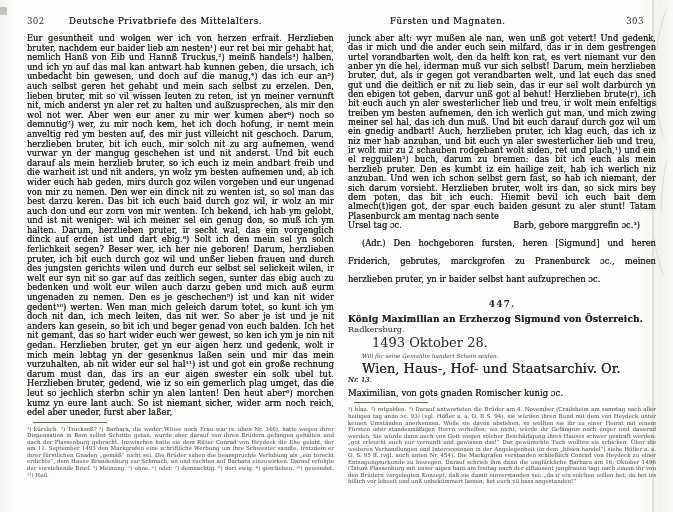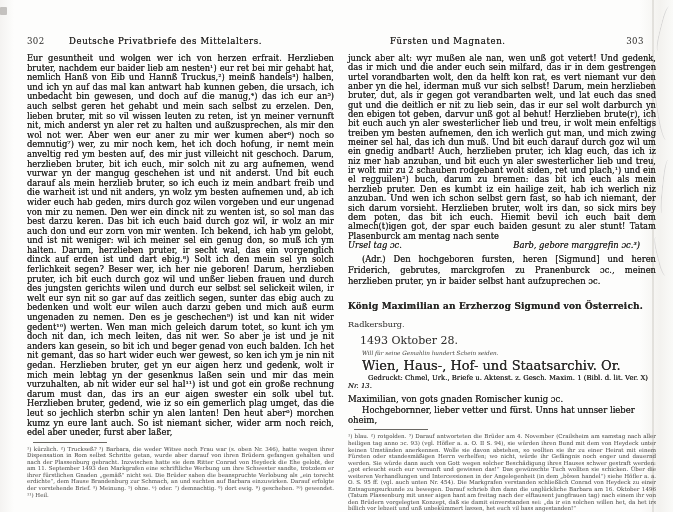--- a/index.html
+++ b/index.html
@@ -1,37 +1,37 @@
 <!DOCTYPE html>
 <html><head>
 <meta charset="utf-8">
 <style>
   html,body{margin:0;padding:0;}
   body{width:673px;height:512px;background:#fdfdfc;position:relative;overflow:hidden;
        font-family:"DejaVu Serif", serif;color:#2b2a28;}
   .scan{position:absolute;inset:0;background:
         linear-gradient(90deg, #f4f3f1 0px, #fdfdfc 14px, #fdfdfc 640px, #f3f2ef 660px, #fafaf8 673px);}
-  .page{position:absolute;top:36px;}
+  .page{position:absolute;top:16px;}
   .page-left{left:27px;width:307px;}
   .page-right{left:348px;width:308px;}
   .pagehead{display:flex;align-items:baseline;font-size:8.6px;letter-spacing:.4px;margin-bottom:8px;}
   .pagehead .num{width:42px;}
   .pagehead .num.right{text-align:center;}
   .pagehead .rt{flex:1;text-align:left;letter-spacing:.6px;}
   .bl{text-shadow:0 0 .25px currentColor;} 
   .bodytext{font-size:8.35px;line-height:9.6px;text-align:justify;text-justify:inter-word;}
   .page-right .bodytext{line-height:9.35px;}
   .sigline{display:flex;justify-content:space-between;font-size:8.35px;line-height:9.6px;
-           padding-right:16px;margin-bottom:4px;font-style:italic;}
-  .addr{font-size:8.35px;line-height:11px;text-align:justify;text-indent:14px;margin:2px 0 10px 0;}
+           padding-right:16px;margin-bottom:4px;}
+  .addr{font-size:8.35px;line-height:18px;text-align:justify;text-indent:14px;margin:2px 0 10px 0;}
   .entry-no{text-align:center;font-weight:bold;font-size:9.2px;letter-spacing:1px;margin:6px 0 5px 0;}
-  .entry-head{font-size:8.9px;line-height:18px;}
+  .entry-head{font-size:8.9px;line-height:10px;}
   .entry-head .hb{font-weight:bold;letter-spacing:.2px;}
   .entry-head .hp{font-size:8.2px;}
-  .entry-date{font-size:11px;margin:1px 0 3px 12px;}
+  .entry-date{font-size:13px;margin:1px 0 3px 24px;}
   .regest{font-size:5.7px;font-style:italic;margin:1px 0 2px 14px;color:#41403d;}
   .src1{font-size:13px;margin:1px 0 0 14px;}
   .src2{font-size:6.9px;margin:1px 0 0 20px;}
   .src3{font-size:6.9px;margin:0 0 4px 0;font-style:italic;}
   .salut{text-align:left;font-size:8.5px;margin:3px 0 1px 0;}
   .firstline{font-size:8.5px;text-indent:14px;margin-bottom:4px;}
   .fnrule{width:74px;border:0;border-top:1px solid #6a6762;margin:4px 0 3px 6px;height:0;}
   .footnotes{font-size:5.55px;line-height:6.55px;text-align:justify;color:#3c3b38;}
   
   .mark-tl{position:absolute;left:0;top:7px;width:7px;height:8px;background:#9a9894;opacity:.55;border-radius:1px;}
@@ -70,26 +70,25 @@
     <span class="rt bl">Fürsten und Magnaten.</span>
     <span class="num right">303</span>
   </div>
   <div class="bodytext bl">junck aber alt: wyr mußen ale nan, wen unß got vetert! Und gedenk, das ir mich und die ander euch sein milfard, das ir in dem gestrengen urtel vorandbarten wolt, den da helft kon rat, es vert niemant vur den anber yn die hel, iderman muß vur sich selbst! Darum, mein herzlieben bruter, dut, als ir gegen got verandbarten welt, und lat euch das sned gut und die deitlich er nit zu lieb sein, das ir eur sel wolt darburch yn den ebigen tot geben, darvur unß got al behut! Herzlieben brute(r), ich bit euch auch yn aler swesterlicher lieb und treu, ir wolt mein enfeltigs treiben ym besten aufnemen, den ich werlich gut man, und mich zwing meiner sel hal, das ich dun muß. Und bit euch darauf durch goz wil um ein gnedig andbart! Auch, herzlieben pruter, ich klag euch, das ich iz niz mer hab anzuban, und bit euch yn aler swesterlicher lieb und treu, ir wolt mir zu 2 schauben rodgebant wolt siden, ret und plach,¹) und ein el regguilen²) buch, darum zu bremen: das bit ich euch als mein herzlieb pruter. Den es kumbt iz ein hailige zeit, hab ich werlich niz anzuban. Und wen ich schon selbst gern fast, so hab ich niemant, der sich darum vorsieht. Herzlieben bruter, wolt irs dan, so sick mirs bey dem poten, das bit ich euch. Hiemit bevil ich euch bait dem almech(t)igen got, der spar euch baiden gesunt zu aler stunt! Tatam Plasenburck am mentag nach sente</div>
   <div class="sigline">
     <span class="bl">Ursel tag ɔc.</span>
     <span class="bl">Barb, gebore marggrefin ɔc.³)</span>
   </div>
   <div class="addr bl">(Adr.) Den hochgeboren fursten, heren [Sigmund] und heren Friderich, gebrutes, marckgrofen zu Pranenburck ɔc., meinen herzlieben pruter, yn ir baider selbst hant aufzuprechen ɔc.</div>
 
+  <div class="entry-no">447.</div>
   <div class="entry-head">
     <span class="hb bl">König Maximilian an Erzherzog Sigmund von Österreich.</span>
     <span class="hp">Radkersburg.</span>
   </div>
   <div class="entry-date">1493 Oktober 28.</div>
   <div class="regest">Will für seine Gemahlin hundert Schein seiden.</div>
   <div class="src1 bl">Wien, Haus-, Hof- und Staatsarchiv. Or.</div>
-  <div class="src2 bl">Gedruckt: Chmel, Urk., Briefe u. Aktenst. z. Gesch. Maxim. 1 (Bibl. d. lit. Ver. X)</div>
   <div class="src3 bl">Nr. 13.</div>
   <div class="salut bl">Maximilian, von gots gnaden Romischer kunig ɔc.</div>
-  <div class="firstline bl">Hochgebornner, lieber vetter und fürst. Unns hat unnser lieber oheim,</div>
   <hr class="fnrule">
   <div class="footnotes">¹) blau. ²) rotgolden. ³) Darauf antworteten die Brüder am 4. November (Crailsheim am samstag nach aller heiligen tag anno ɔc. 93) (vgl. Höfler a. a. O. II S. 94), sie würden ihren Bund mit dem von Heydeck unter keinen Umständen anerkennen. Wolle sie davon abstehen, so wollten sie ihr zu einer Heirat mit einem Fürsten oder standesmäßigen Herrn verhelfen; wo nicht, würde ihr Gefängnis noch enger und dauernd werden. Sie würde dann auch von Gott wegen solcher Beschädigung ihres Hauses schwer gestraft werden: „got erleucht euch eur vernunft und gewissen das!“ Das gewünschte Tuch wollten sie schicken. Über die weiteren Verhandlungen und Intercessionen in der Angelegenheit (in dem „bösen handel“) siehe Höfler a. a. O. S. 95 ff. (vgl. auch unten Nr. 454). Die Markgrafen verstanden schließlich Conrad von Heydeck zu einer Entsagungsurkunde zu bewegen. Darauf schrieb ihm dann die unglückliche Barbara am 16. Oktober 1496 (Tatum Plassenburg mit unser aigen hant am freitag nach der elftausent jungfrauen tag) nach einem ihr von den Brüdern vorgelegten Konzept, daß sie damit einverstanden sei: „da ir ein solchen willen het, da het irs billich vor lebzeit und unß unbekümmert lassen, het euch vil bass angestanden!“</div>
 </div>
 
 </body></html>

